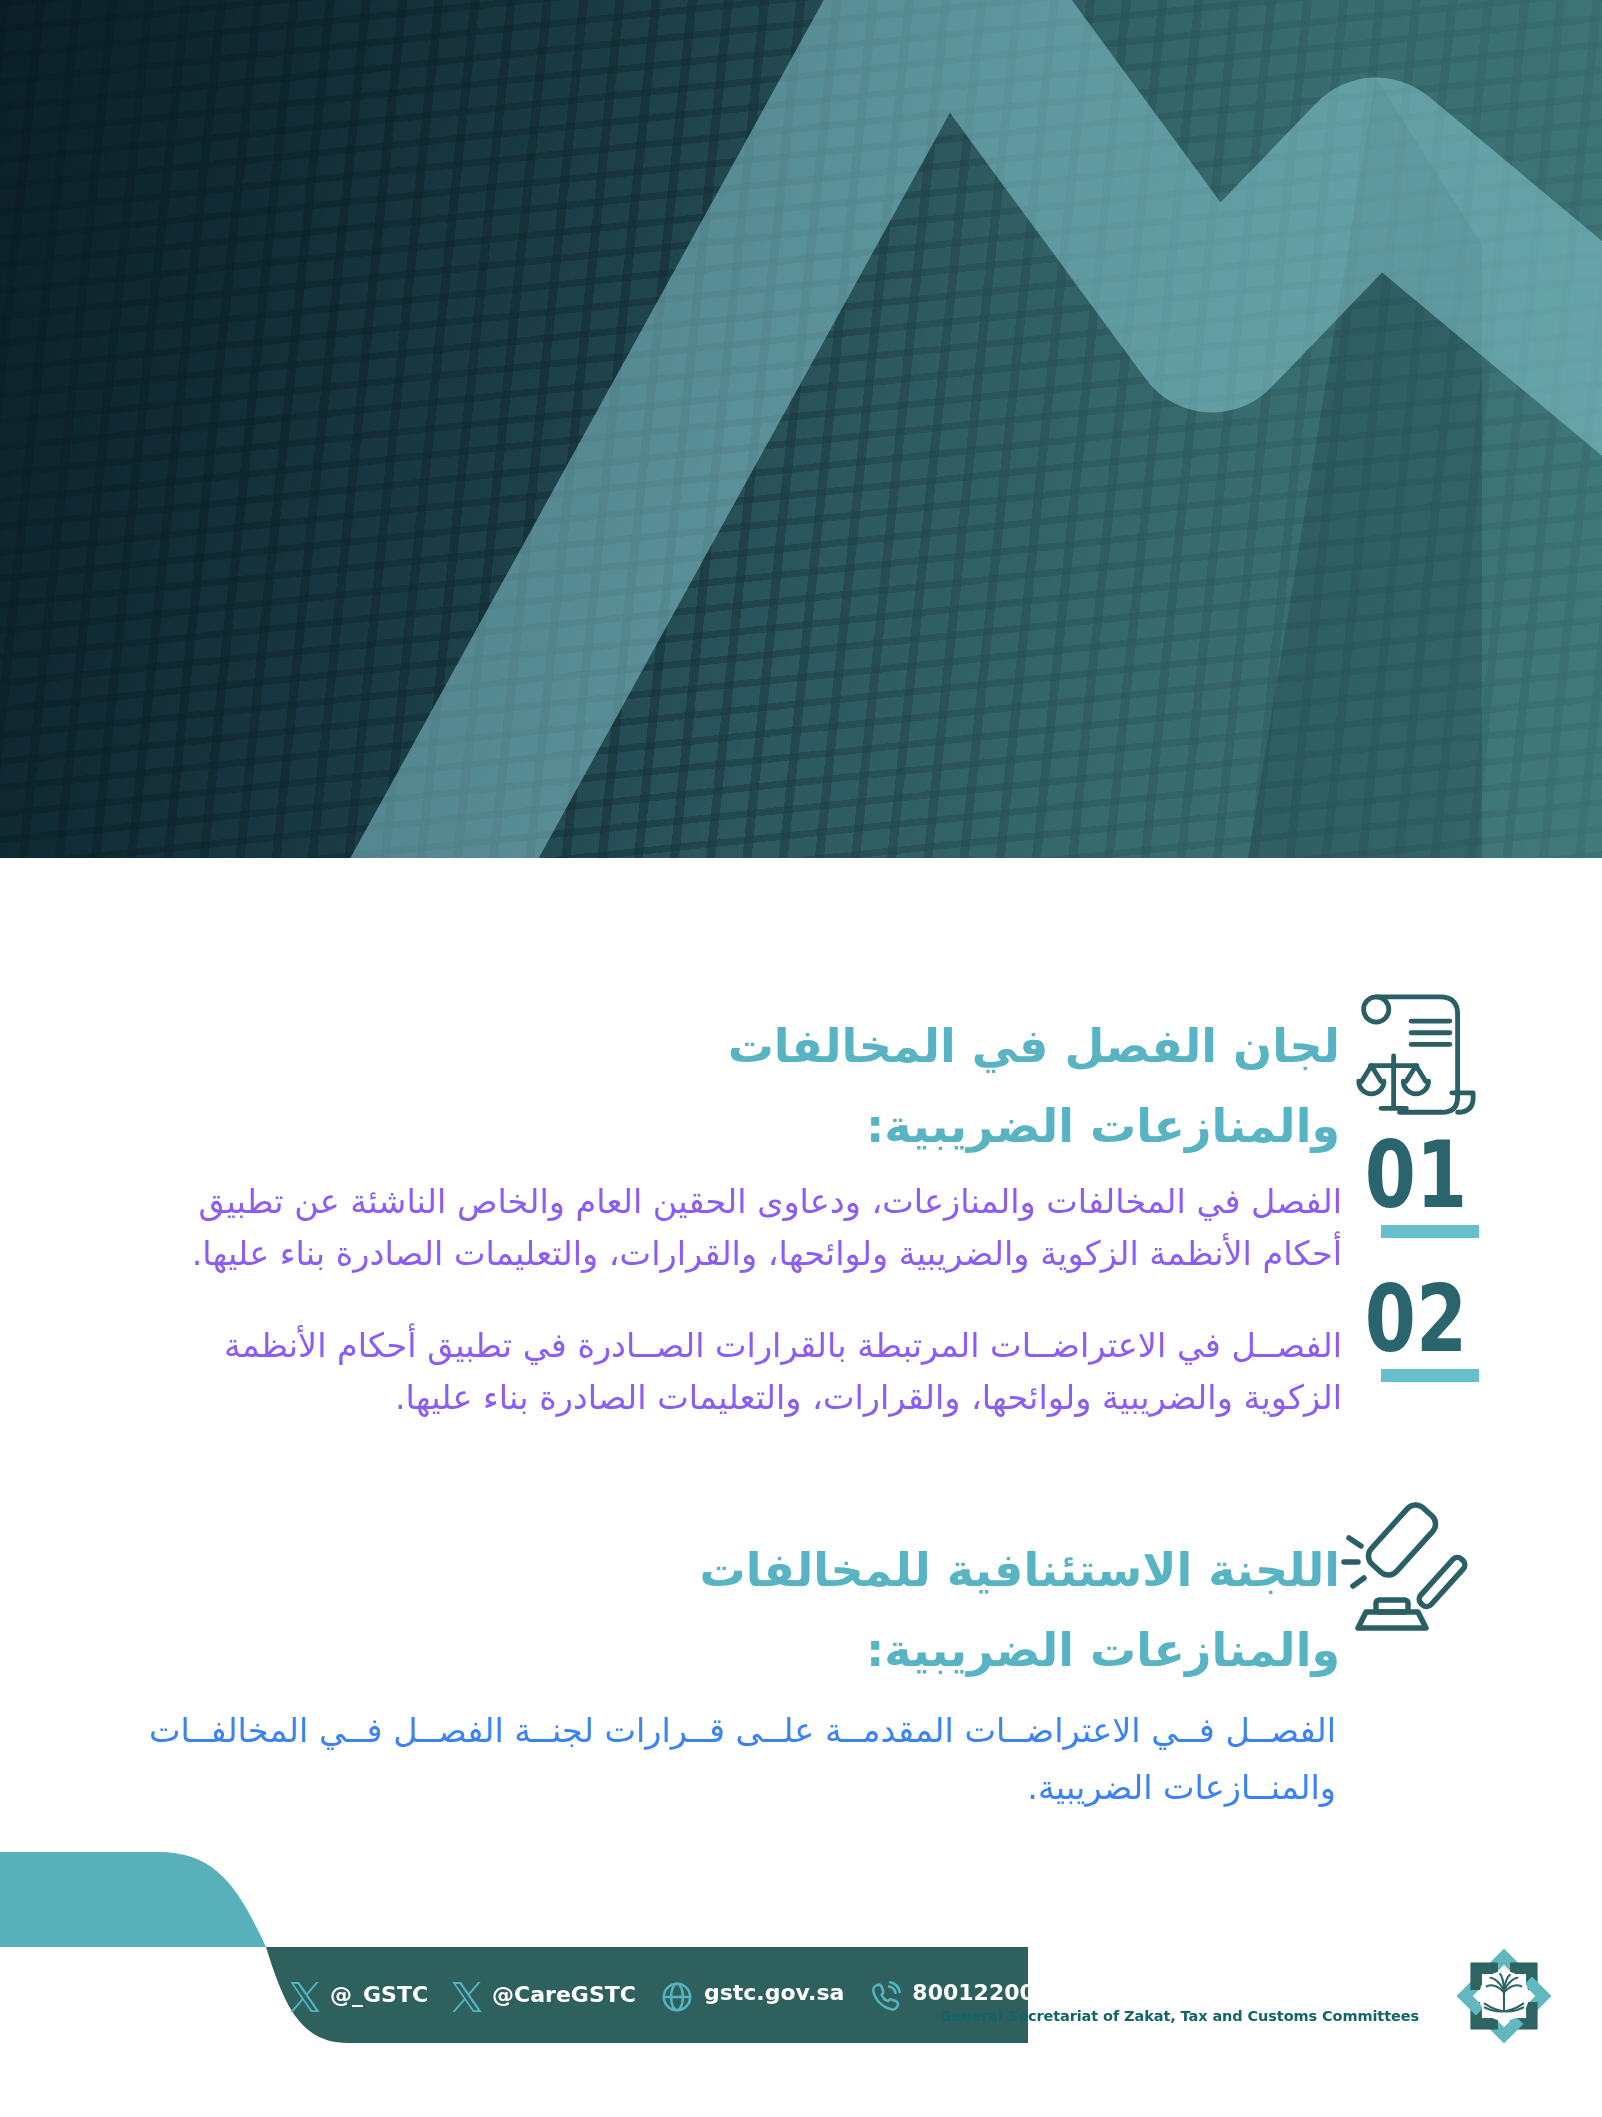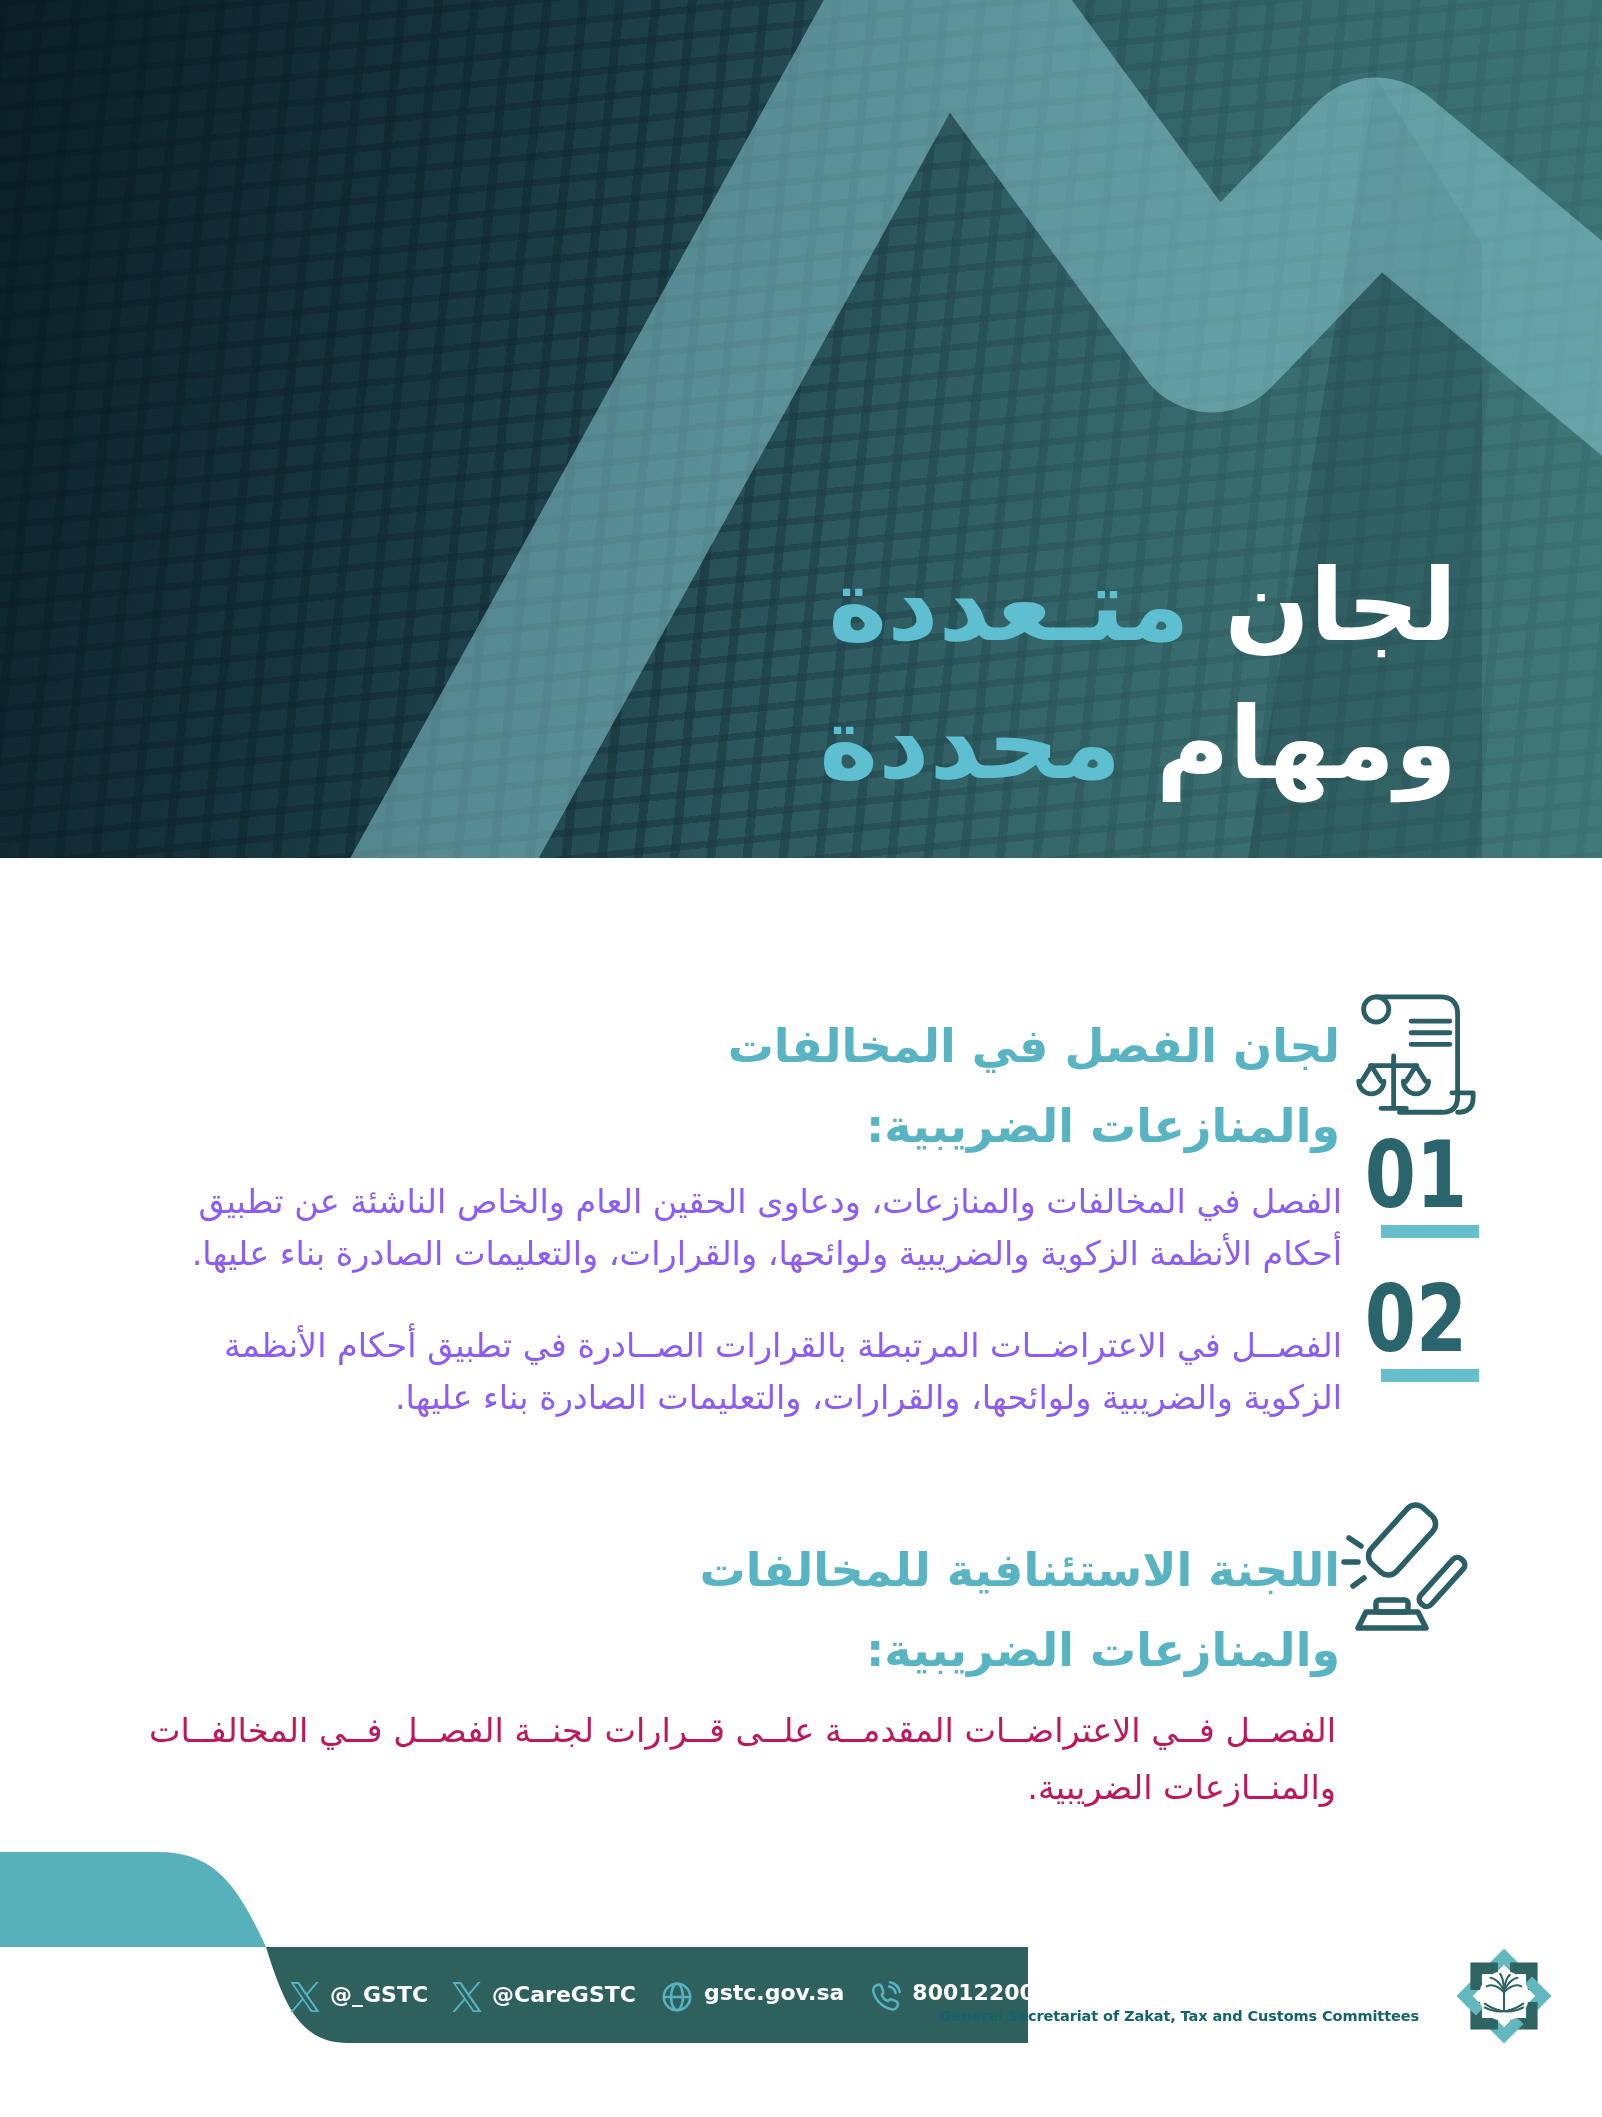--- a/index.html
+++ b/index.html
@@ -27,21 +27,21 @@
   .sec-icon{position:absolute;}
   .sec-head{position:absolute;text-align:right;direction:rtl;font-weight:700;
         font-size:46px;line-height:80px;color:#58b4c2;}
   .item{position:absolute;right:122px;direction:rtl;display:flex;gap:38px;align-items:flex-start;}
   .numcol{width:100px;text-align:center;flex:0 0 auto;}
   .num{display:inline-block;font-size:92px;line-height:.82;font-weight:700;color:#2a646c;
        transform:scaleX(.8);transform-origin:center;}
   .numbar{width:98px;height:13px;background:#66bfca;margin:12px auto 0 auto;}
   .itemtext{width:1218px;font-size:33.5px;line-height:52px;color:#8b5cf6;text-align:right;padding-top:4px;}
   .bodytext{position:absolute;right:266px;top:1668px;width:1200px;direction:rtl;
-        font-size:33.5px;line-height:57px;color:#be185d;text-align:right;}
+        font-size:33.5px;line-height:57px;color:#3b82f6;text-align:right;}
 
   
   .footershape{position:absolute;left:0;top:1851px;width:1602px;height:200px;}
   .social{position:absolute;left:290px;top:1969px;height:56px;display:flex;align-items:center;gap:24px;}
   .soc{display:flex;gap:10px;color:#ffffff;font-weight:700;font-size:22px;
        text-decoration:none;font-family:"DejaVu Sans",sans-serif;}
   .soc svg{display:block;}
   .org-ar{position:absolute;right:182px;top:1966px;direction:rtl;text-align:right;
         font-size:24px;font-weight:700;color:#45a0b1;}
   .org-en{position:absolute;right:183px;top:2008px;text-align:center;
@@ -53,24 +53,20 @@
 
 <div class="canvas">
 
   <header class="hero">
     <div class="facade"></div>
     <div class="heroShade"></div>
     <svg class="ribbon" viewBox="0 0 1602 858" preserveAspectRatio="none">
       <path d="M1376,78 L1482,245 L1482,858 L1248,858 Z" fill="#0c2830" opacity="0.22"></path>
       <path d="M300,1120 L940,-40 L1212,330 L1376,160 L1700,430" fill="none" stroke="#8ed1da" stroke-opacity="0.5" stroke-width="165" stroke-linejoin="round" stroke-linecap="round"></path>
     </svg>
-    <h1 class="hero-title">
-      <div><span>لجان</span> <span class="accent">متـعددة</span></div>
-      <div><span>ومهام</span> <span class="accent">محددة</span></div>
-    </h1>
   </header>
 
   <svg class="sec-icon" style="right:125px;top:975px;" width="126" height="162" viewBox="0 0 130 160">
     <g fill="none" stroke="#2b5f66" stroke-width="5" stroke-linecap="round" stroke-linejoin="round">
       <circle cx="26" cy="32" r="13"></circle>
       <path d="M26,19 H92 q18,0 18,18 V122 q0,16 -16,16 H50"></path>
       <path d="M110,138 q16,0 16,-15 v-5 h-22"></path>
       <path d="M62,44 h40 M62,56 h40 M62,68 h40"></path>
       <path d="M44,80 v52"></path>
       <path d="M20,90 h48"></path>

